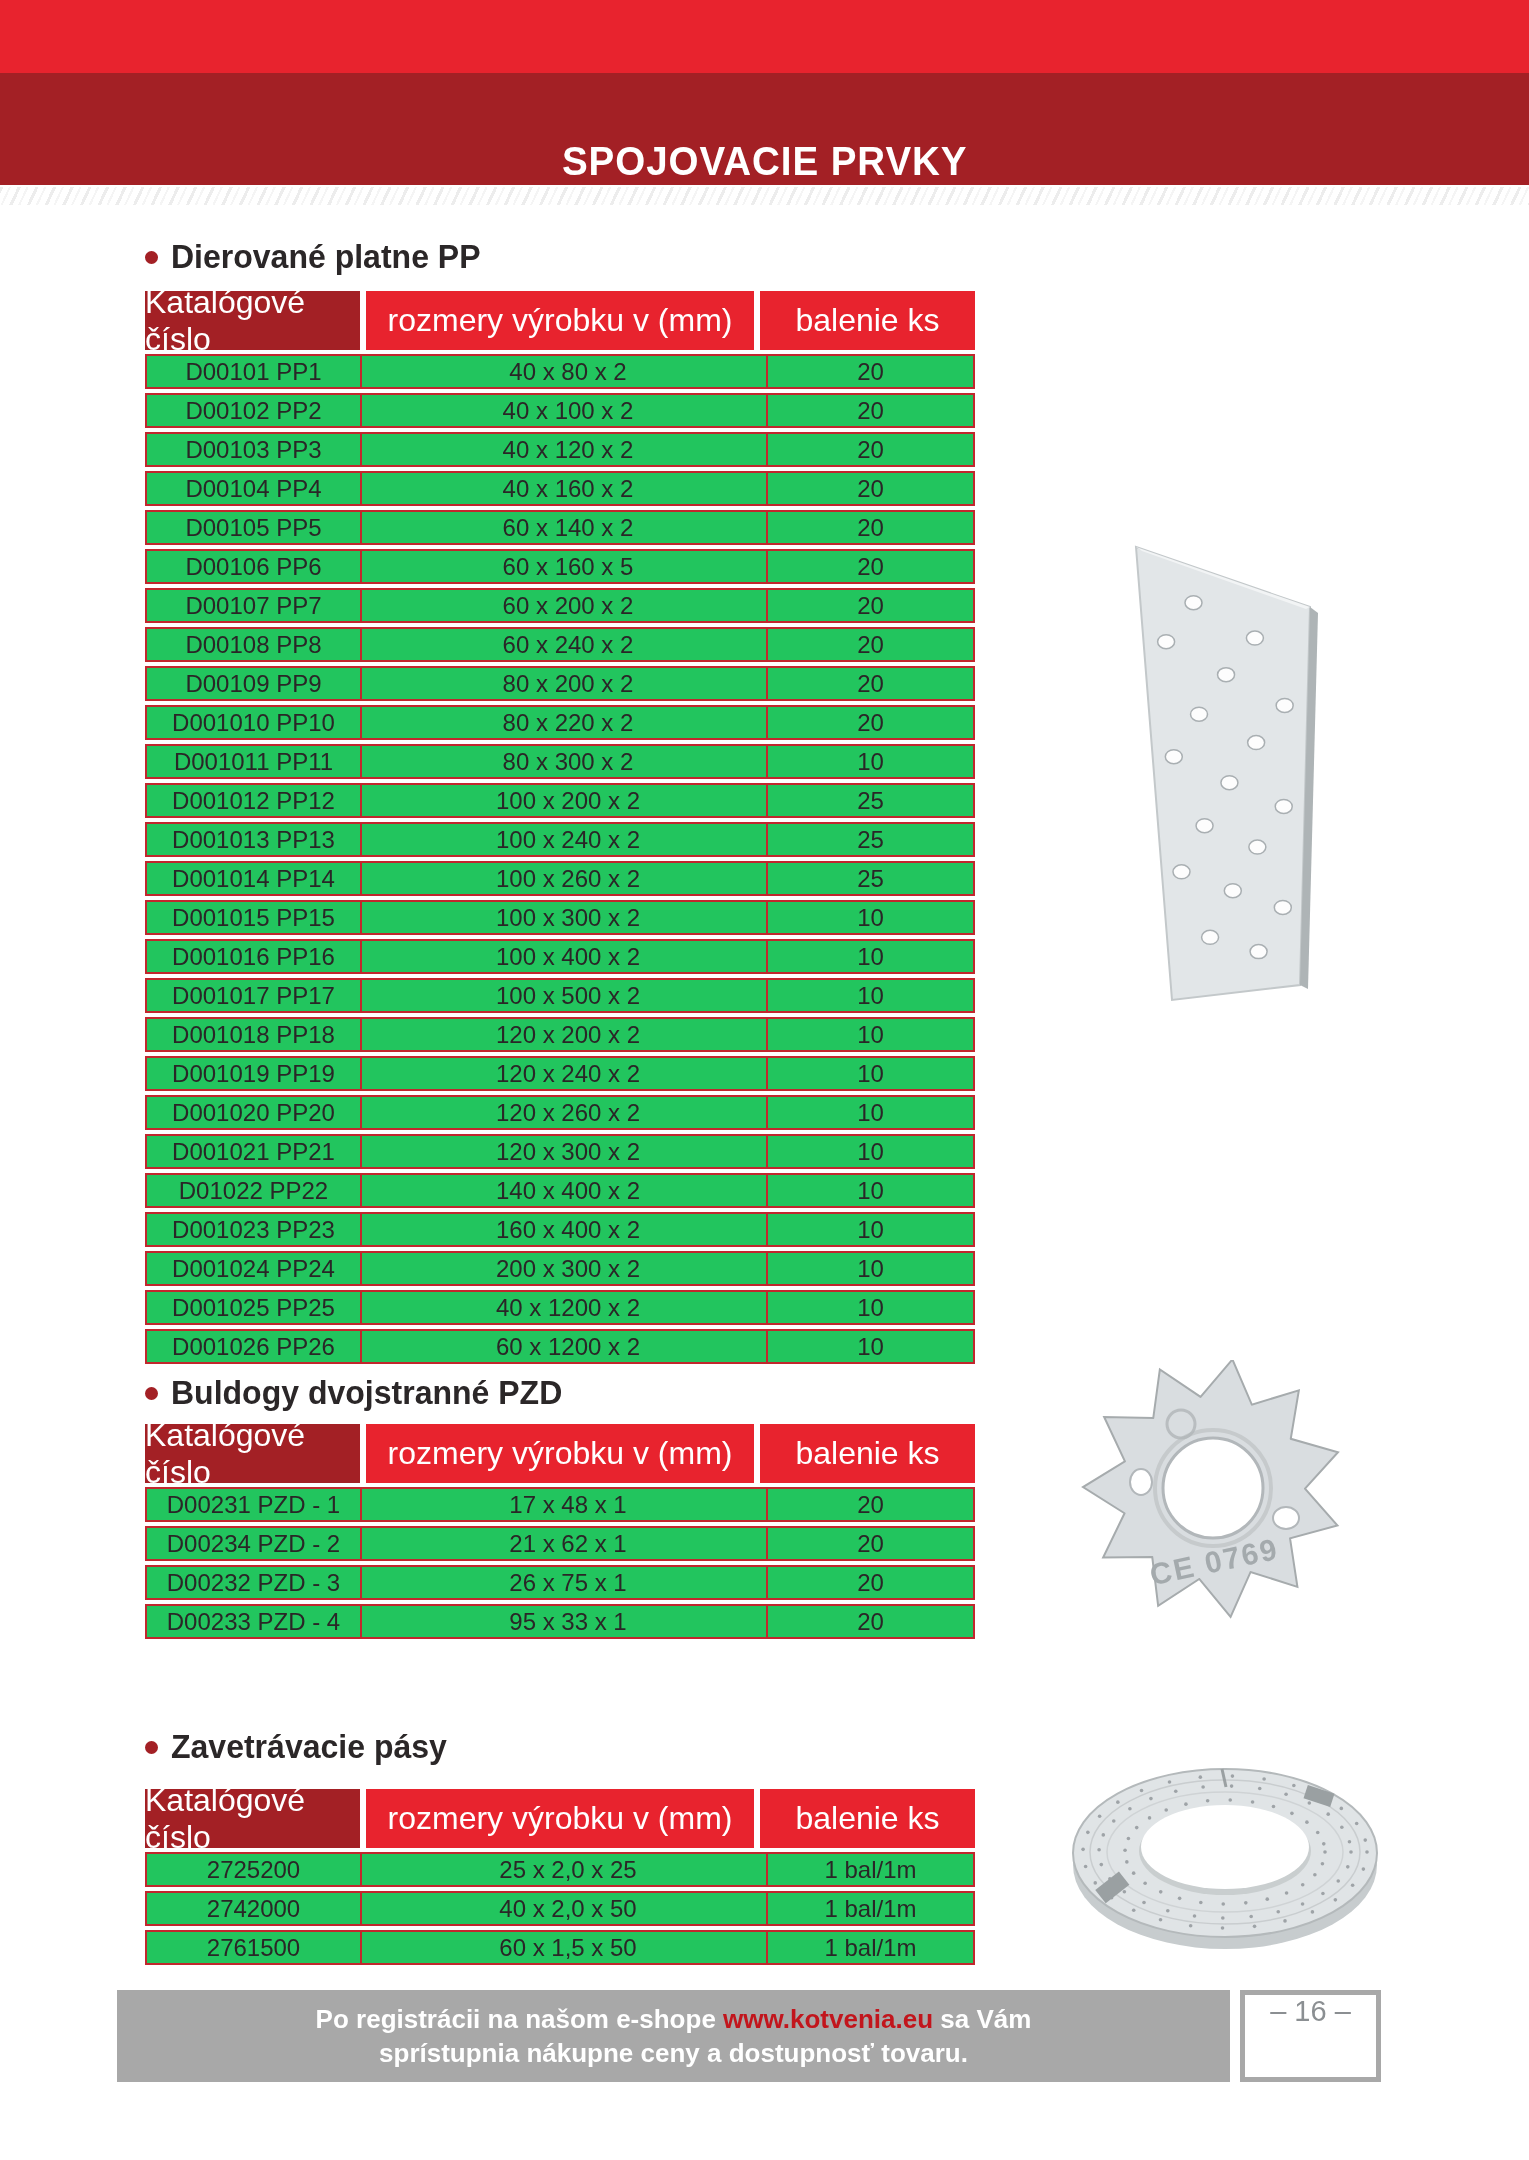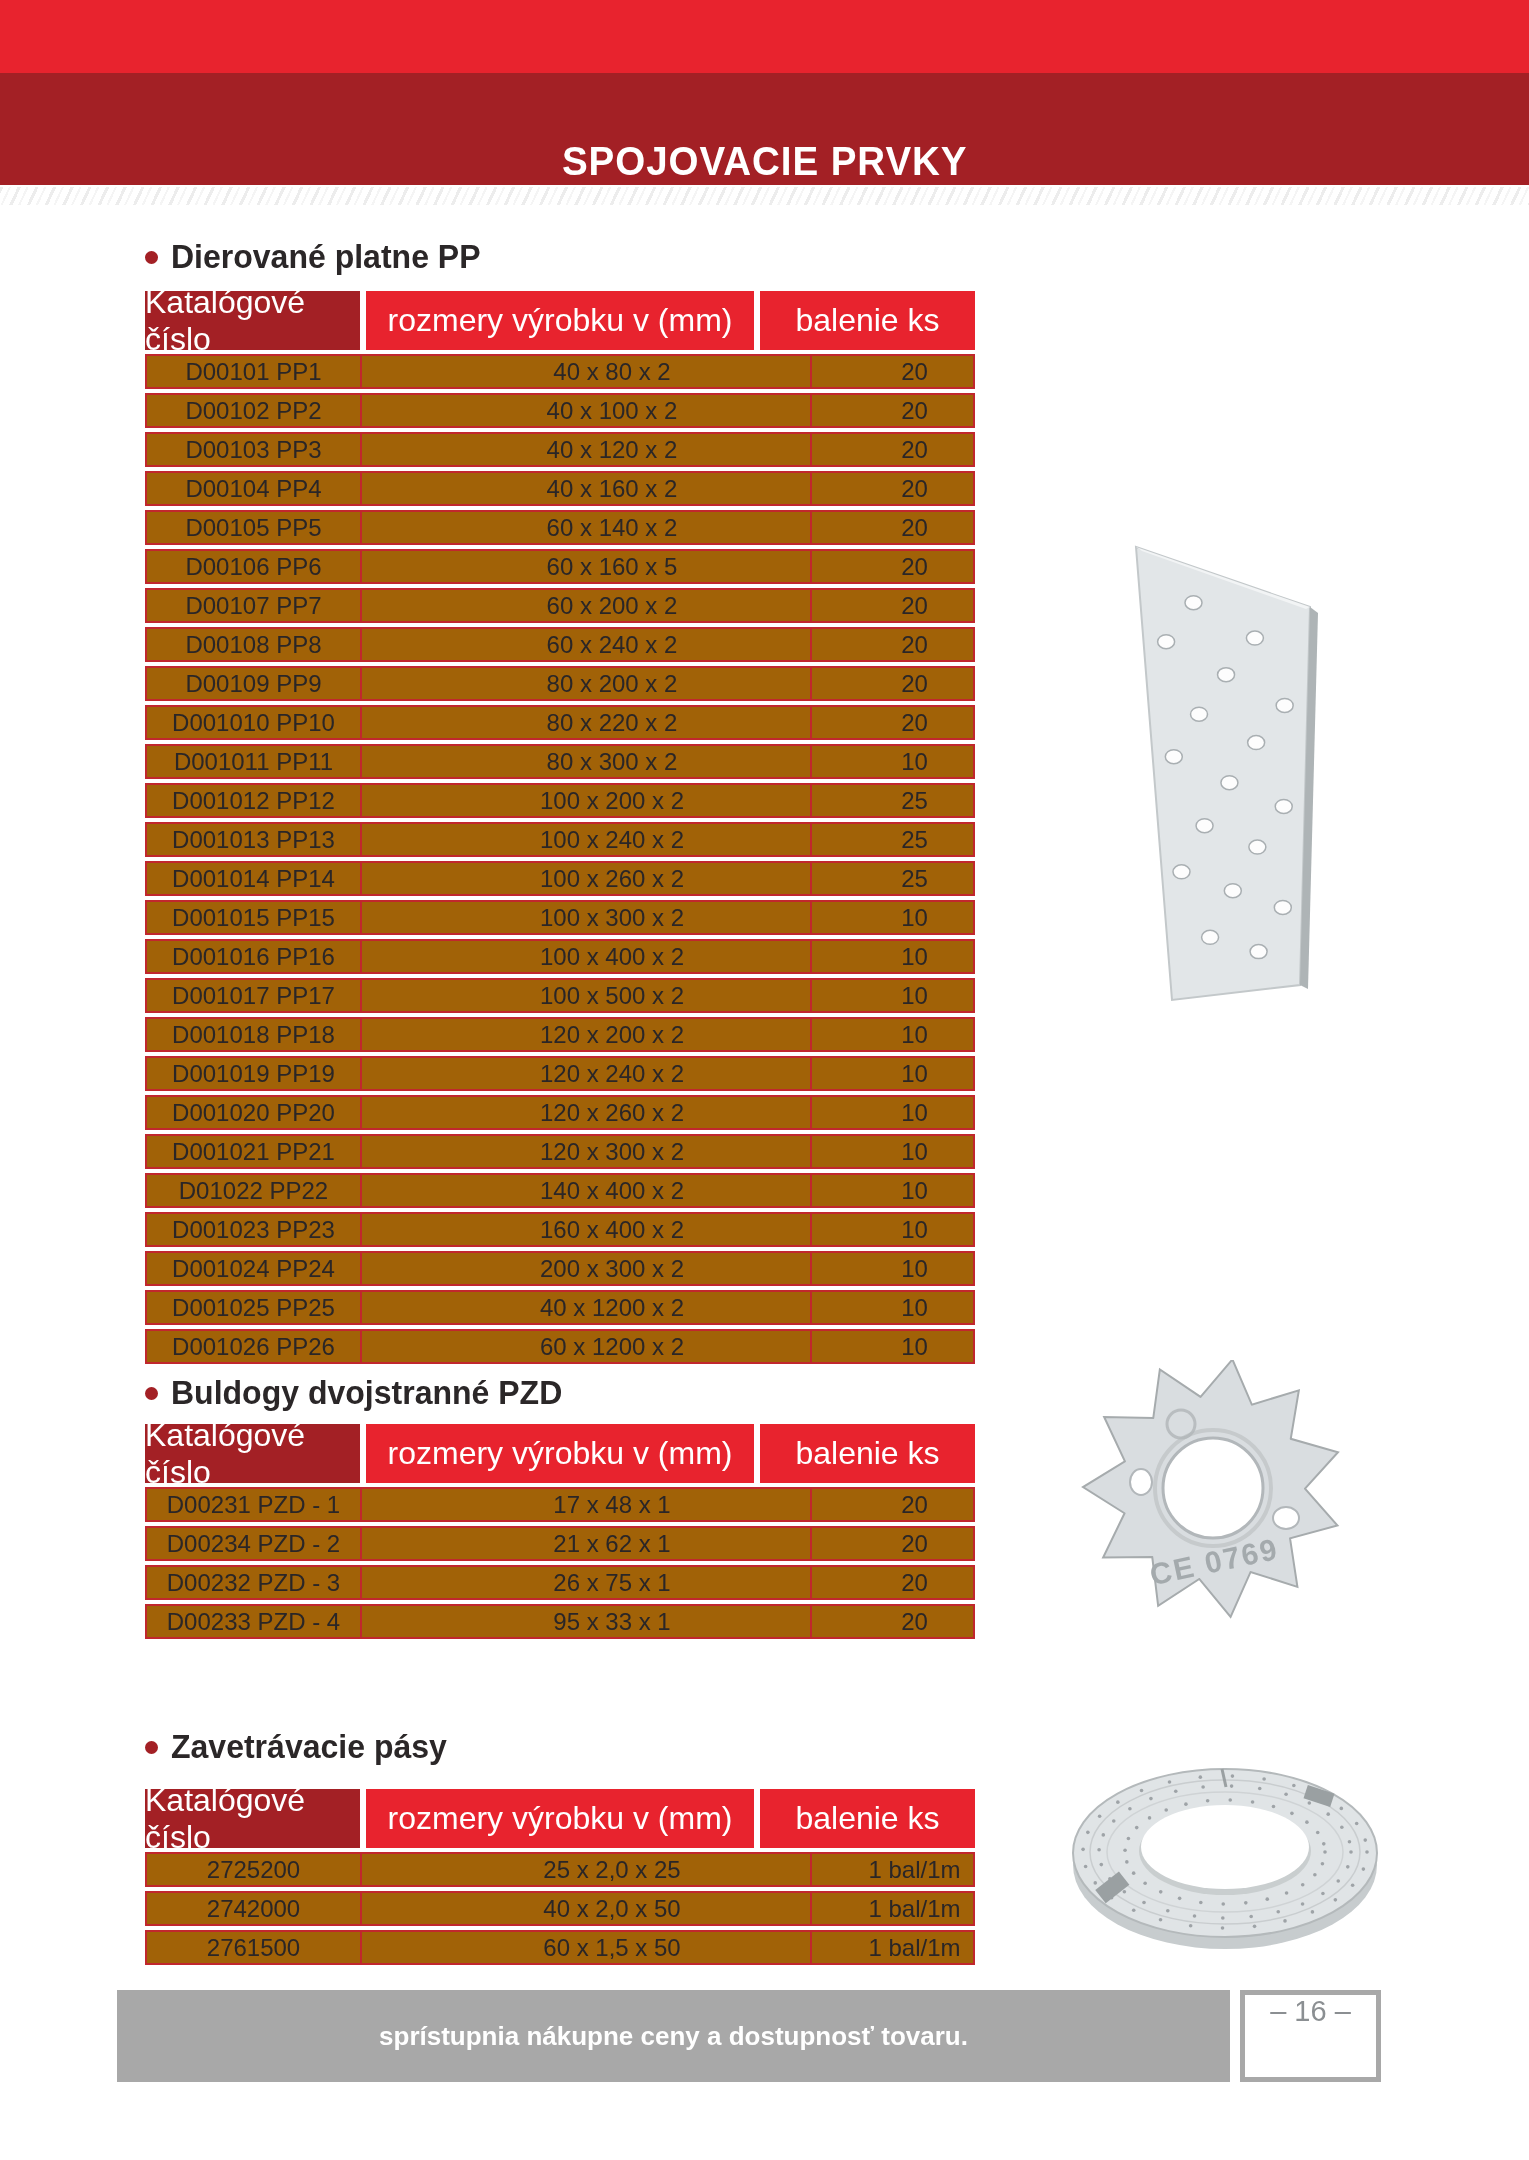--- a/index.html
+++ b/index.html
@@ -24,21 +24,21 @@
   .bullet{width:13px;height:13px;border-radius:50%;background:#a32025;margin-right:13px;flex:0 0 auto;}
   .sec-heading .txt{font-size:33px;font-weight:bold;color:#2b2728;transform:scaleX(.97);
                     transform-origin:left center;white-space:nowrap;}
   .s0 .tbl{margin-top:13px;} .s1 .tbl{margin-top:10px;} .s2 .tbl{margin-top:21px;}
   .tbl{width:830px;}
   .thead{display:flex;justify-content:space-between;height:59px;}
   .hb{display:flex;align-items:center;justify-content:center;color:#fff;font-size:32px;}
   .hb1{width:215px;background:#a32025;}
   .hb2{width:388px;background:#e8232e;}
   .hb3{width:215px;background:#e8232e;}
-  .tr{display:flex;height:31px;border:2px solid #c1272d;margin-top:4px;background:#a16207;box-sizing:content-box;gap:44px;}
+  .tr{display:flex;height:31px;border:2px solid #c1272d;margin-top:4px;background:#22c55e;box-sizing:content-box;}
   .td{display:flex;align-items:center;justify-content:center;font-size:24px;color:#2a2627;}
   .td1{width:213px;border-right:2px solid #c1272d;}
   .td2{width:396px;border-right:2px solid #c1272d;padding-left:8px;}
   .td3{flex:1;}
 
   
   .img{position:absolute;}
   #plate-svg{left:1060px;top:525px;width:300px;height:500px;}
   #bulldog-svg{left:1065px;top:1360px;width:300px;height:270px;}
   #coil-svg{left:1055px;top:1745px;width:340px;height:220px;}
@@ -397,17 +397,22 @@
       <circle cx="251.91520442889916" cy="77.17402530974559" r="1.8" fill="#82888b" opacity=".7"></circle>
       <circle cx="262.71838545667873" cy="87.52045714237255" r="1.8" fill="#82888b" opacity=".7"></circle>
       <circle cx="268.7688340595138" cy="98.86540781790798" r="1.8" fill="#82888b" opacity=".7"></circle>
     </g>
   <rect x="42" y="134" width="30" height="17" fill="#9aa0a2" transform="rotate(-38 57 142)"></rect>
   <rect x="250" y="44" width="28" height="14" fill="#9aa0a2" transform="rotate(18 264 51)"></rect>
   <line x1="167" y1="24" x2="171" y2="42" stroke="#9aa0a2" stroke-width="3"></line>
 </svg>
 
 <div class="footer-band">
+  <div class="line">
+    <span>Po registrácii na našom e-shope</span>
+    <a href="#">www.kotvenia.eu</a>
+    <span>sa Vám</span>
+  </div>
   <div class="line">sprístupnia nákupne ceny a dostupnosť tovaru.</div>
 </div>
 <div class="page-box">
   <span>– 16 –</span>
 </div>
 
 </body></html>

